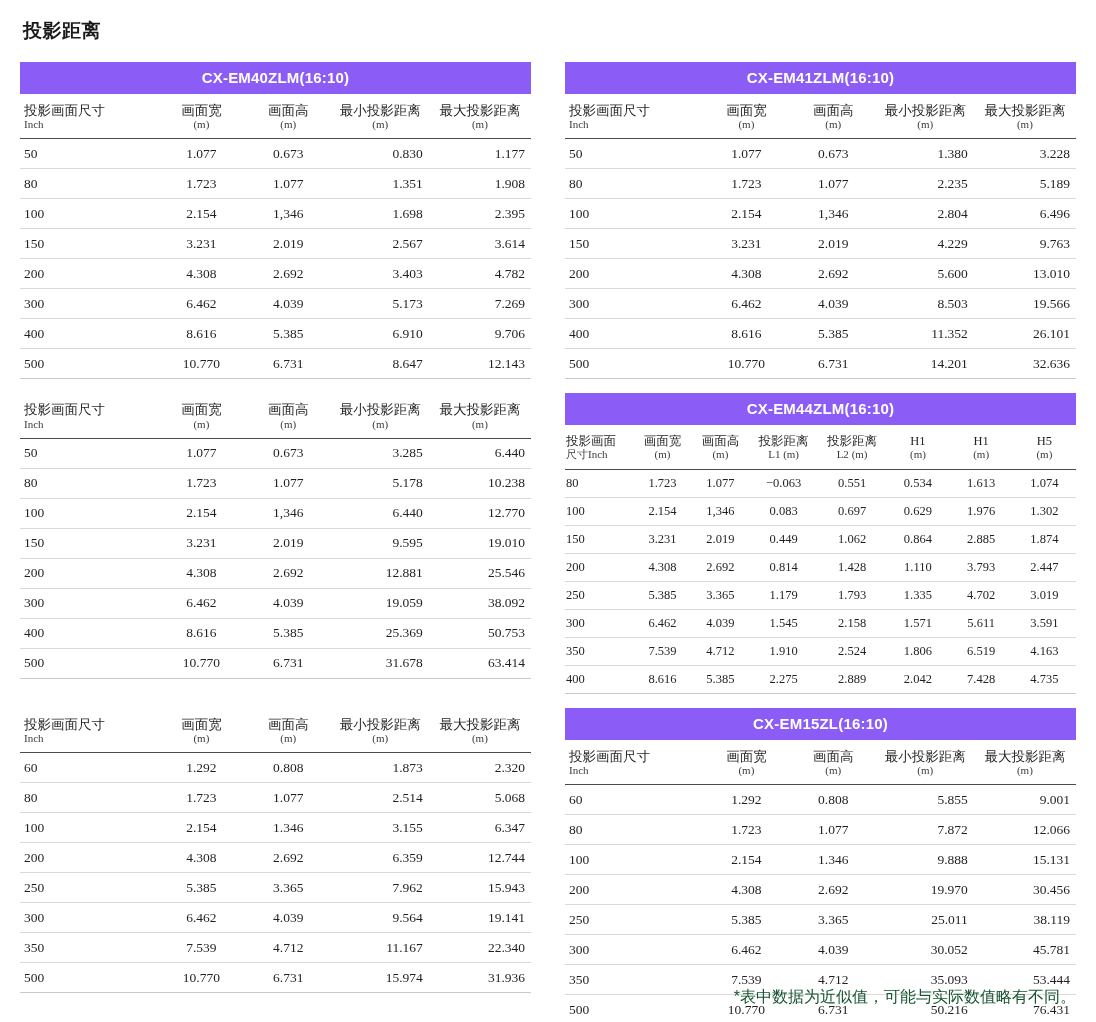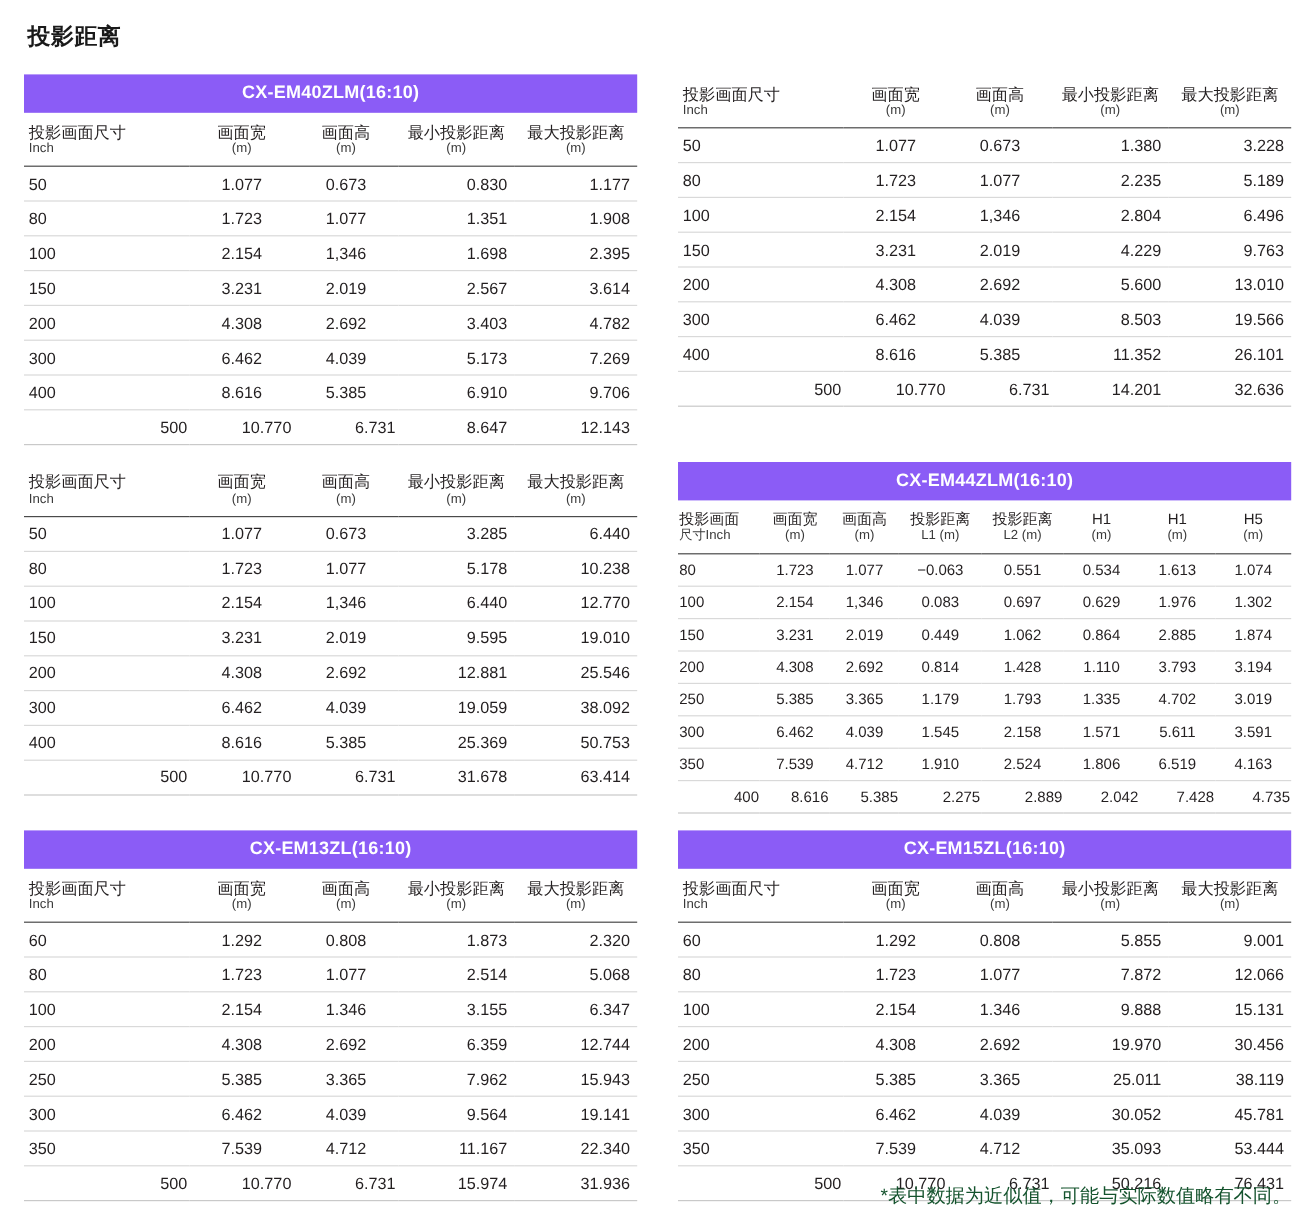--- a/index.html
+++ b/index.html
@@ -41,20 +41,21 @@
     text-align: center;
     font-size: 15px;
     font-weight: bold;
     padding: 7px 0 8px 0;
     letter-spacing: 0.2px;
   }
   table {
     width: 100%;
     border-collapse: collapse;
     font-size: 13px;
+    font-family: Liberation Serif, serif;
   }
   thead th {
     font-weight: normal;
     color: #231f20;
     padding: 9px 2px 8px 2px;
     vertical-align: top;
     border-bottom: 1px solid #4a4a4a;
     font-size: 13.5px;
     line-height: 1.12;
   }
@@ -72,21 +73,20 @@
     text-align: left;
   }
   tbody td {
     padding: 6.5px 2px 6.5px 2px;
     border-bottom: 1px solid #d9d9d9;
     font-size: 13.5px;
     color: #231f20;
   }
   tbody tr:last-child td {
     border-bottom: 1px solid #c9c9c9;
-    text-align: right;
   }
   td.left {
     text-align: left;
     padding-left: 4px;
   }
   td.ctr { text-align: center; }
   td.rgt { text-align: right; padding-right: 6px; }
   th.ctr { text-align: center; }
 
   
@@ -198,20 +198,21 @@
               <td class="ctr">10.770</td>
               <td class="ctr">6.731</td>
               <td class="rgt">8.647</td>
               <td class="rgt">12.143</td>
             </tr>
           </tbody>
       </table>
     </div>
 
     <div class="table-block">
+      <div class="tbl-header">CX-EM41ZLM(16:10)</div>
       <table class="t-a">
         <colgroup>
             <col class="c1">
             <col class="c2">
             <col class="c3">
             <col class="c4">
             <col class="c5">
           </colgroup>
         <thead>
           <tr>
@@ -419,21 +420,21 @@
               <td class="ctr">1.874</td>
             </tr>
             <tr>
               <td class="left">200</td>
               <td class="ctr">4.308</td>
               <td class="ctr">2.692</td>
               <td class="ctr">0.814</td>
               <td class="ctr">1.428</td>
               <td class="ctr">1.110</td>
               <td class="ctr">3.793</td>
-              <td class="ctr">3.194</td>
+              <td class="ctr">2.447</td>
             </tr>
             <tr>
               <td class="left">250</td>
               <td class="ctr">5.385</td>
               <td class="ctr">3.365</td>
               <td class="ctr">1.179</td>
               <td class="ctr">1.793</td>
               <td class="ctr">1.335</td>
               <td class="ctr">4.702</td>
               <td class="ctr">3.019</td>
@@ -466,21 +467,20 @@
               <td class="ctr">2.889</td>
               <td class="ctr">2.042</td>
               <td class="ctr">7.428</td>
               <td class="ctr">4.735</td>
             </tr>
           </tbody>
       </table>
     </div>
 
     <div class="table-block">
-      <div class="tbl-header">CX-EM13ZL(16:10)</div>
       <table class="t-a">
         <colgroup>
             <col class="c1">
             <col class="c2">
             <col class="c3">
             <col class="c4">
             <col class="c5">
           </colgroup>
         <thead>
           <tr>

